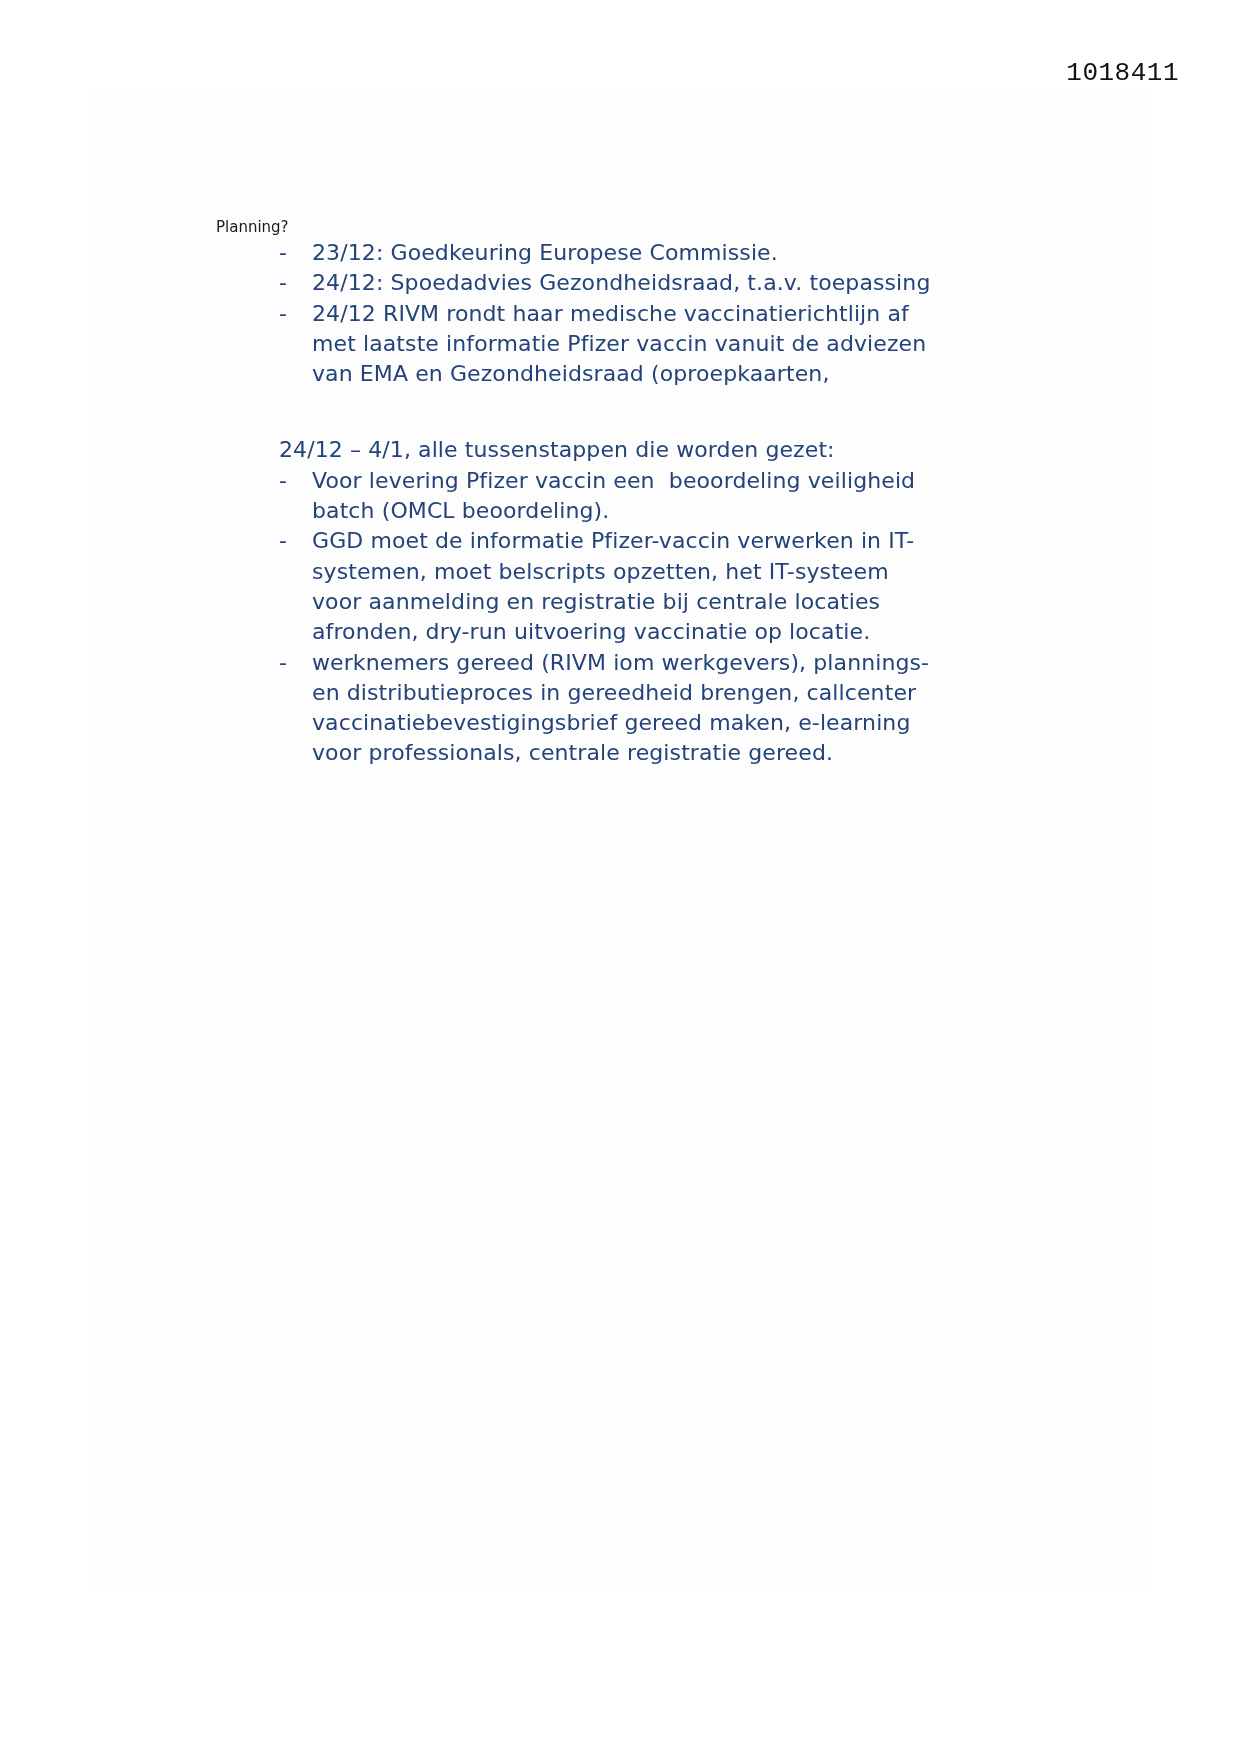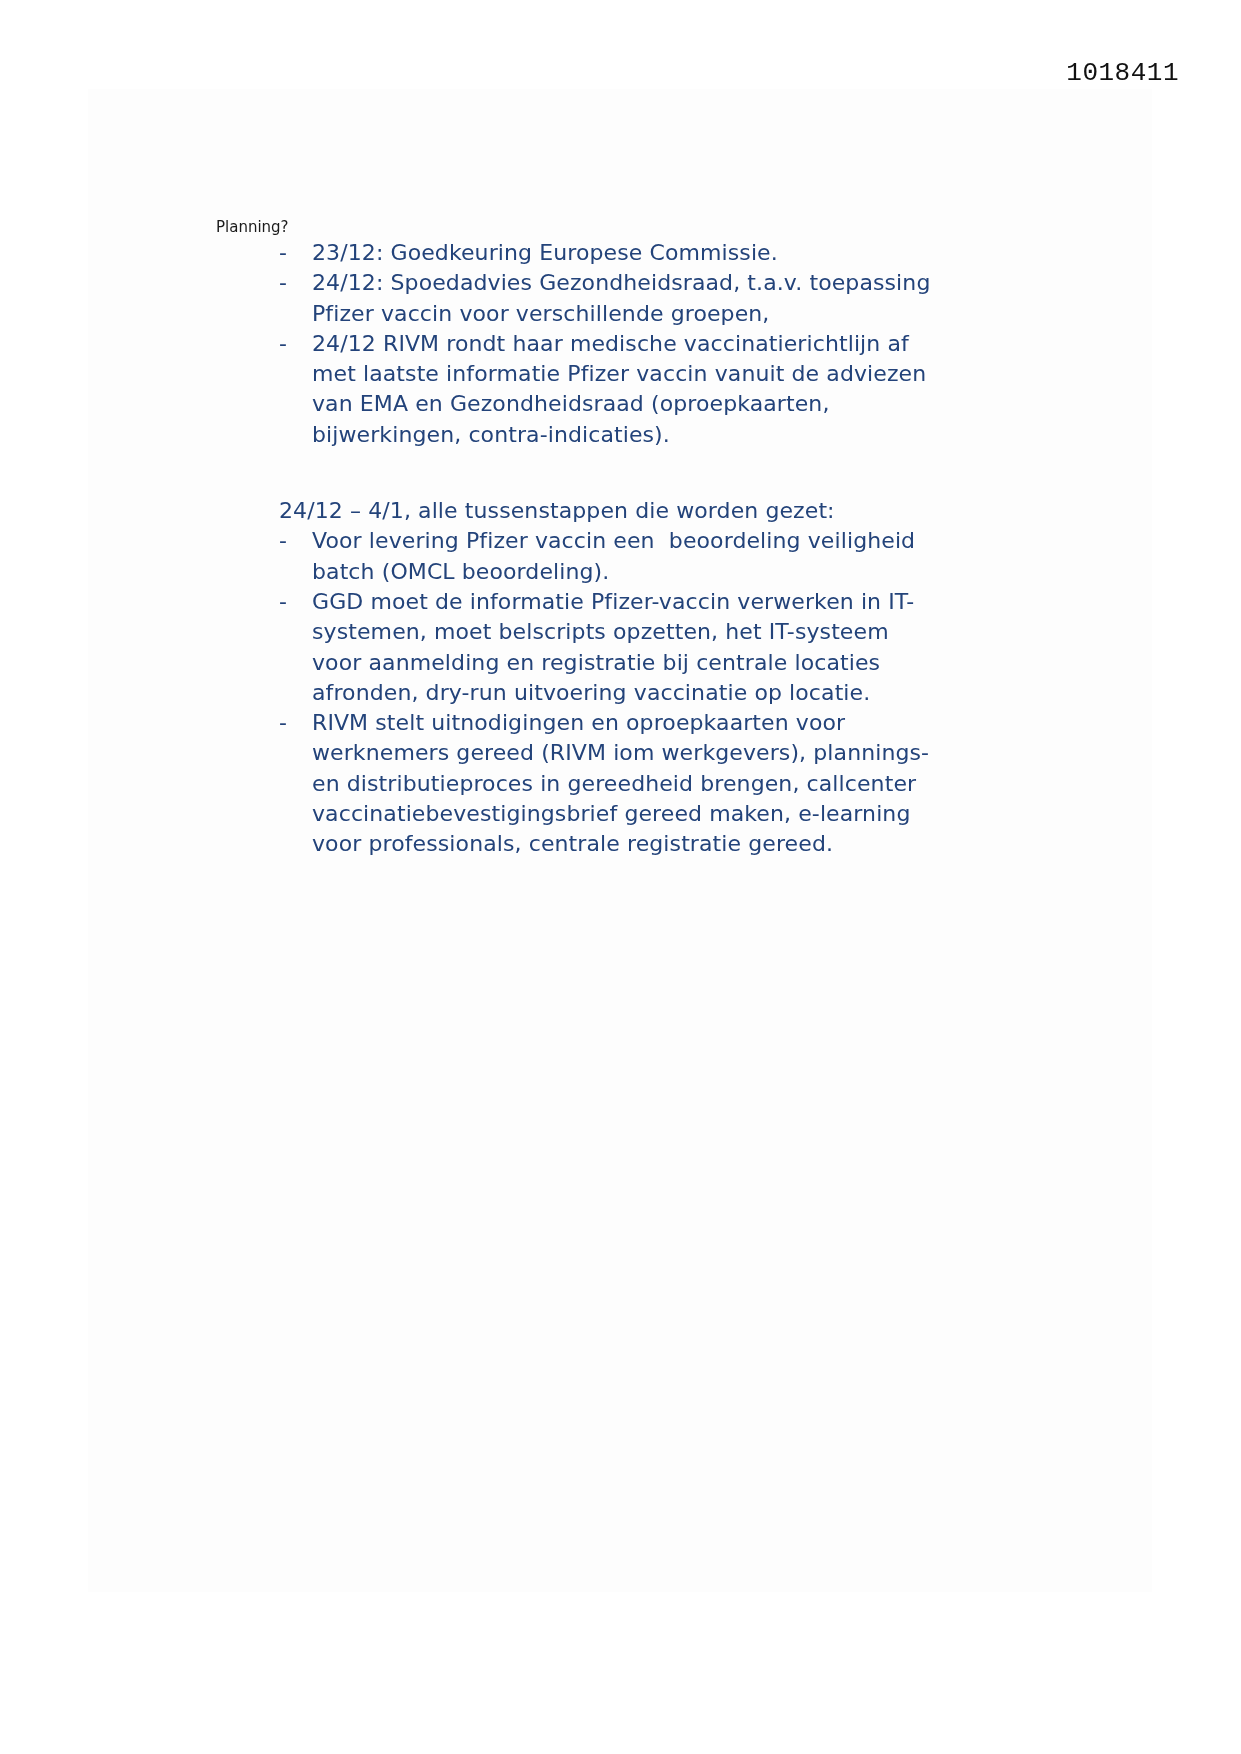--- a/index.html
+++ b/index.html
@@ -80,48 +80,45 @@
 
 <div class="content">
   <ul class="items">
     <li>
       <span class="dash">-</span>
       <div>23/12: Goedkeuring Europese Commissie.</div>
     </li>
     <li>
       <span class="dash">-</span>
       <div>24/12: Spoedadvies Gezondheidsraad, t.a.v. toepassing</div>
-      <div>Pfizer vaccin voor verschillende groepen,</div>
     </li>
     <li>
       <span class="dash">-</span>
       <div>24/12 RIVM rondt haar medische vaccinatierichtlijn af</div>
       <div>met laatste informatie Pfizer vaccin vanuit de adviezen</div>
       <div>van EMA en Gezondheidsraad (oproepkaarten,</div>
-      <div>bijwerkingen, contra-indicaties).</div>
     </li>
   </ul>
 
   <div class="section-title">24/12 – 4/1, alle tussenstappen die worden gezet:</div>
 
   <ul class="items">
     <li>
       <span class="dash">-</span>
       <div style="white-space: pre;">Voor levering Pfizer vaccin een  beoordeling veiligheid</div>
       <div>batch (OMCL beoordeling).</div>
     </li>
     <li>
       <span class="dash">-</span>
       <div>GGD moet de informatie Pfizer-vaccin verwerken in IT-</div>
       <div>systemen, moet belscripts opzetten, het IT-systeem</div>
       <div>voor aanmelding en registratie bij centrale locaties</div>
       <div>afronden, dry-run uitvoering vaccinatie op locatie.</div>
     </li>
     <li>
       <span class="dash">-</span>
-      <div>RIVM stelt uitnodigingen en oproepkaarten voor</div>
       <div>werknemers gereed (RIVM iom werkgevers), plannings-</div>
       <div>en distributieproces in gereedheid brengen, callcenter</div>
       <div>vaccinatiebevestigingsbrief gereed maken, e-learning</div>
       <div>voor professionals, centrale registratie gereed.</div>
     </li>
   </ul>
 </div>
 
 </body></html>

